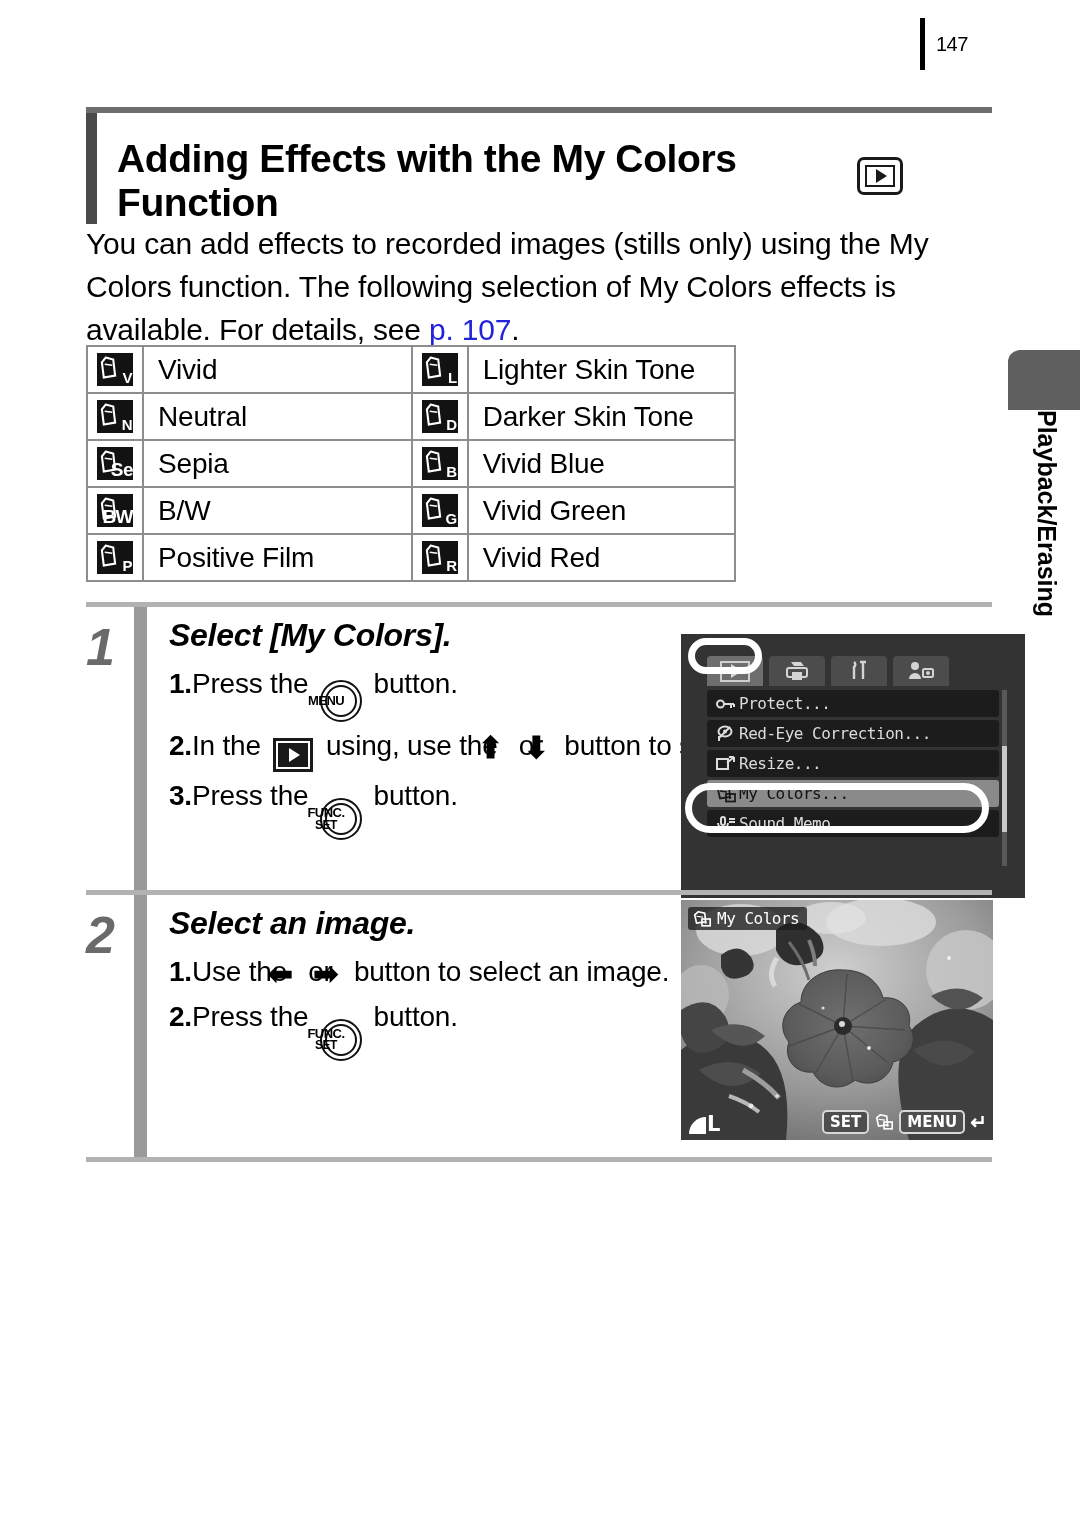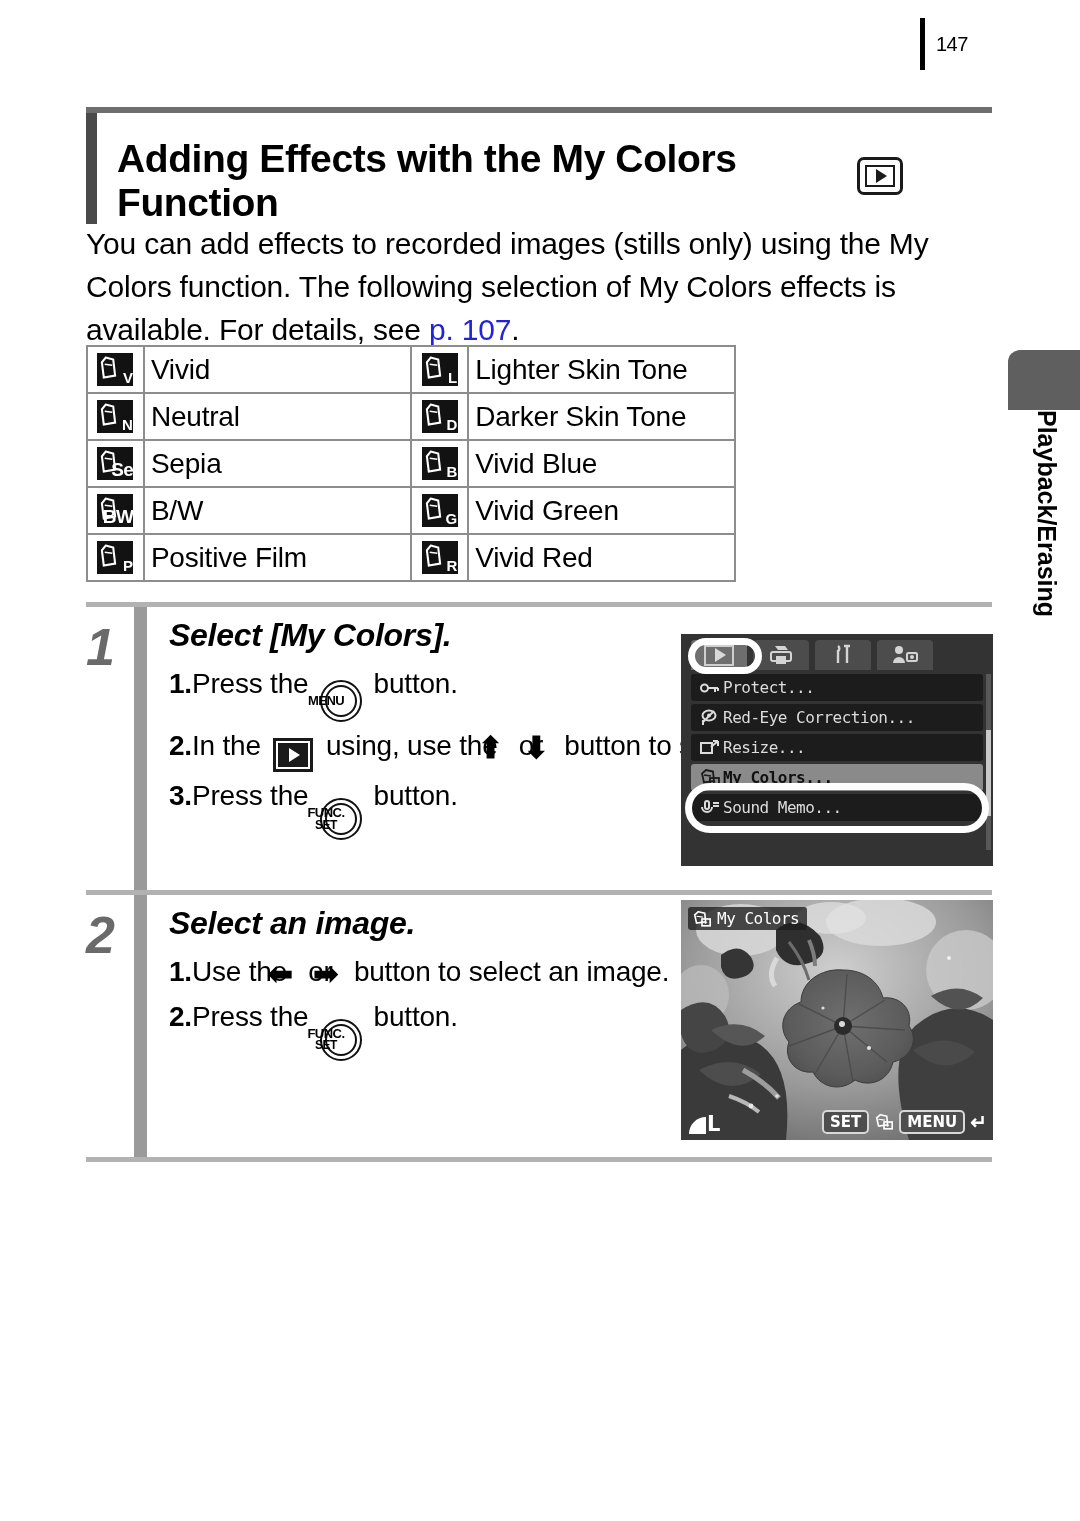--- a/index.html
+++ b/index.html
@@ -132,21 +132,21 @@
     vertical-align: middle;
   }
   .mc-table tr:first-child td { border-top: 2px solid #8d8d8d; }
   .mc-table .icon-cell {
     width: 56px;
     text-align: center;
     border-right: 2px solid #8d8d8d;
     border-left: 2px solid #8d8d8d;
   }
   .mc-table .label-cell {
-    padding-left: 6px;
+    padding-left: 14px;
     font-size: 28px;
     letter-spacing: -0.2px;
     width: 269px;
   }
   .mc-table .label-cell.right-end { border-right: 2px solid #8d8d8d; }
 
   
   .mc-icon {
     display: inline-flex;
     align-items: flex-end;
@@ -363,21 +363,21 @@
     position: absolute;
     background: #2a2a2a;
     overflow: hidden;
   }
   .lcd-menu {
     left: 681px;
     top: 634px;
     width: 312px;
     height: 232px;
     background: #333333;
-    padding: 0;
+    padding: 16px;
   }
   .menu-tabs {
     display: flex;
     gap: 6px;
     padding: 6px 8px 0 10px;
     height: 36px;
     box-sizing: border-box;
   }
   .menu-tab {
     width: 56px;
@@ -415,21 +415,21 @@
     margin-bottom: 3px;
     border-radius: 3px;
     display: flex;
     align-items: center;
     padding-left: 6px;
     color: #dcdcdc;
     font-family: "DejaVu Sans Mono", monospace;
     font-size: 16px;
     letter-spacing: -0.5px;
   }
-  .menu-item.hi { background: #8a8a8a; color: #111; font-weight: bold; }
+  .menu-item.hi { background: #8a8a8a; color: #111; }
   .menu-item .mi-icon {
     width: 26px;
     flex: 0 0 26px;
     display: flex;
     align-items: center;
     justify-content: center;
   }
   .menu-item .mi-icon svg { display: block; }
   .menu-scroll {
     position: absolute;

